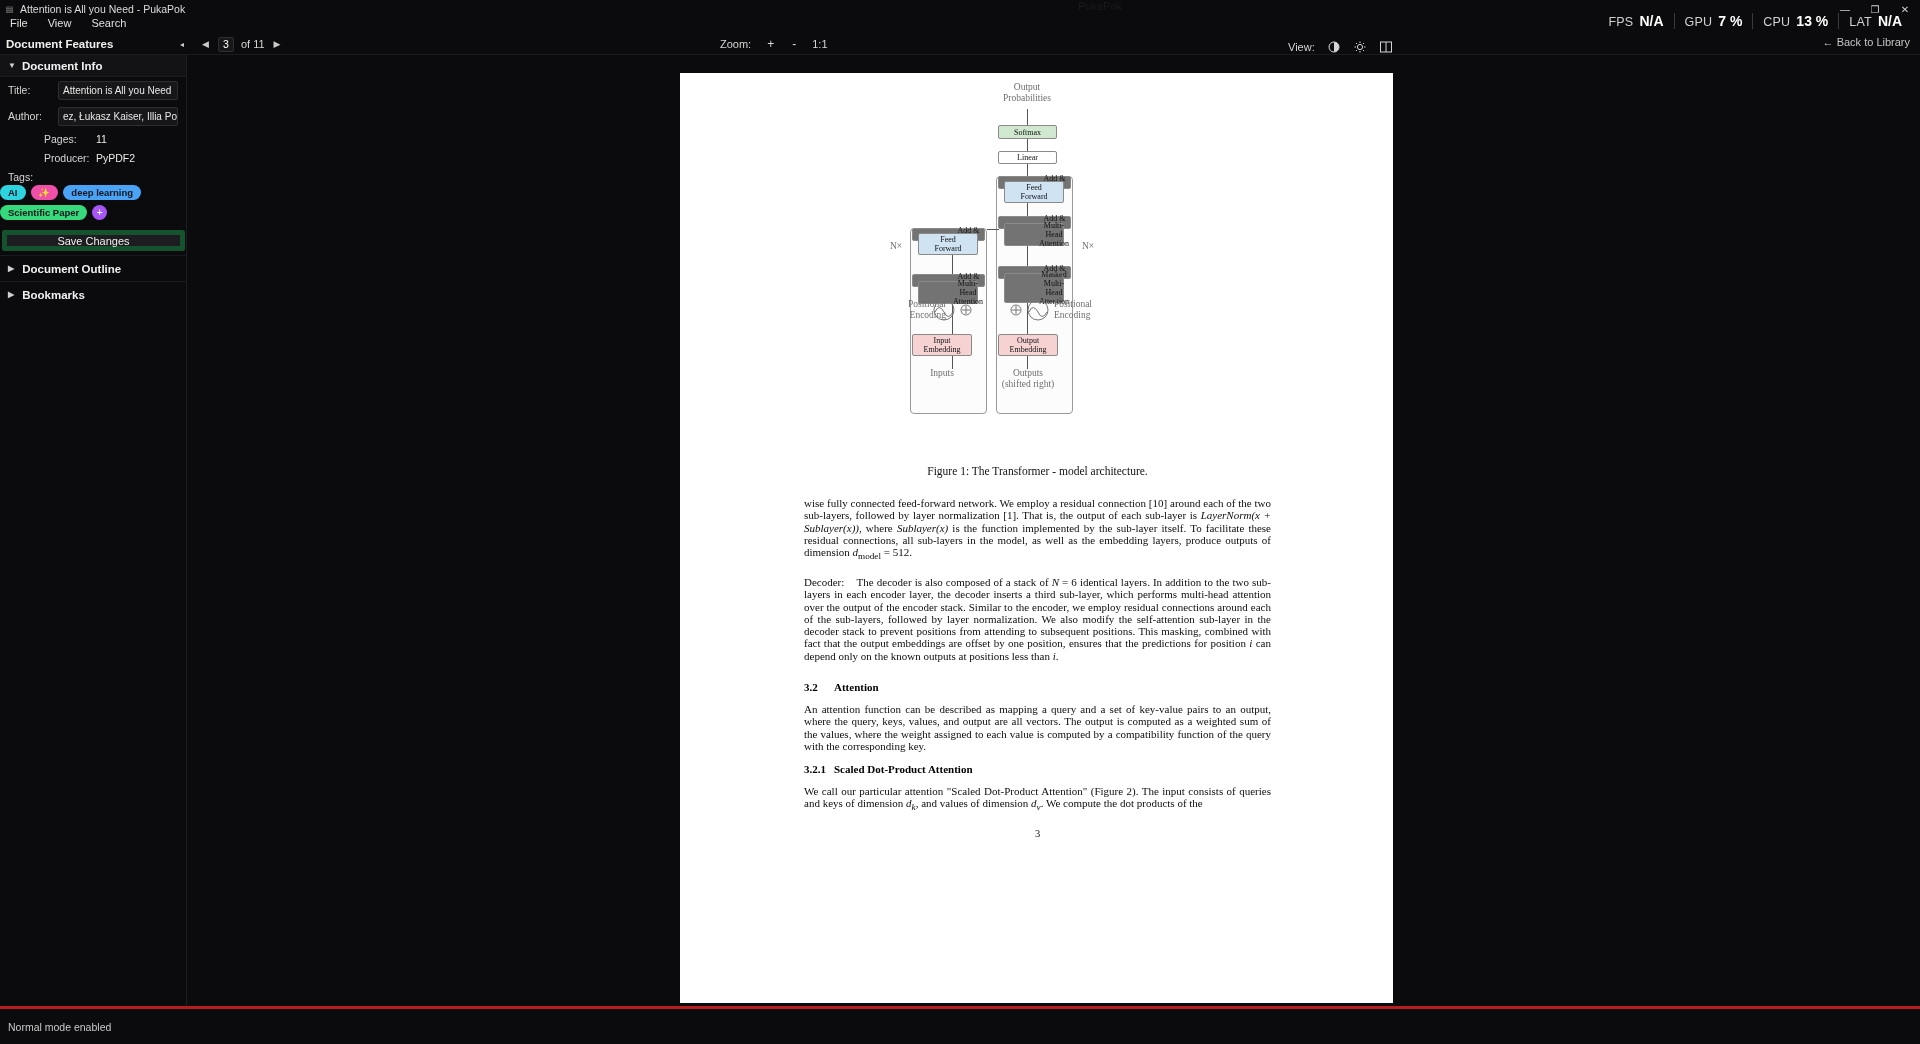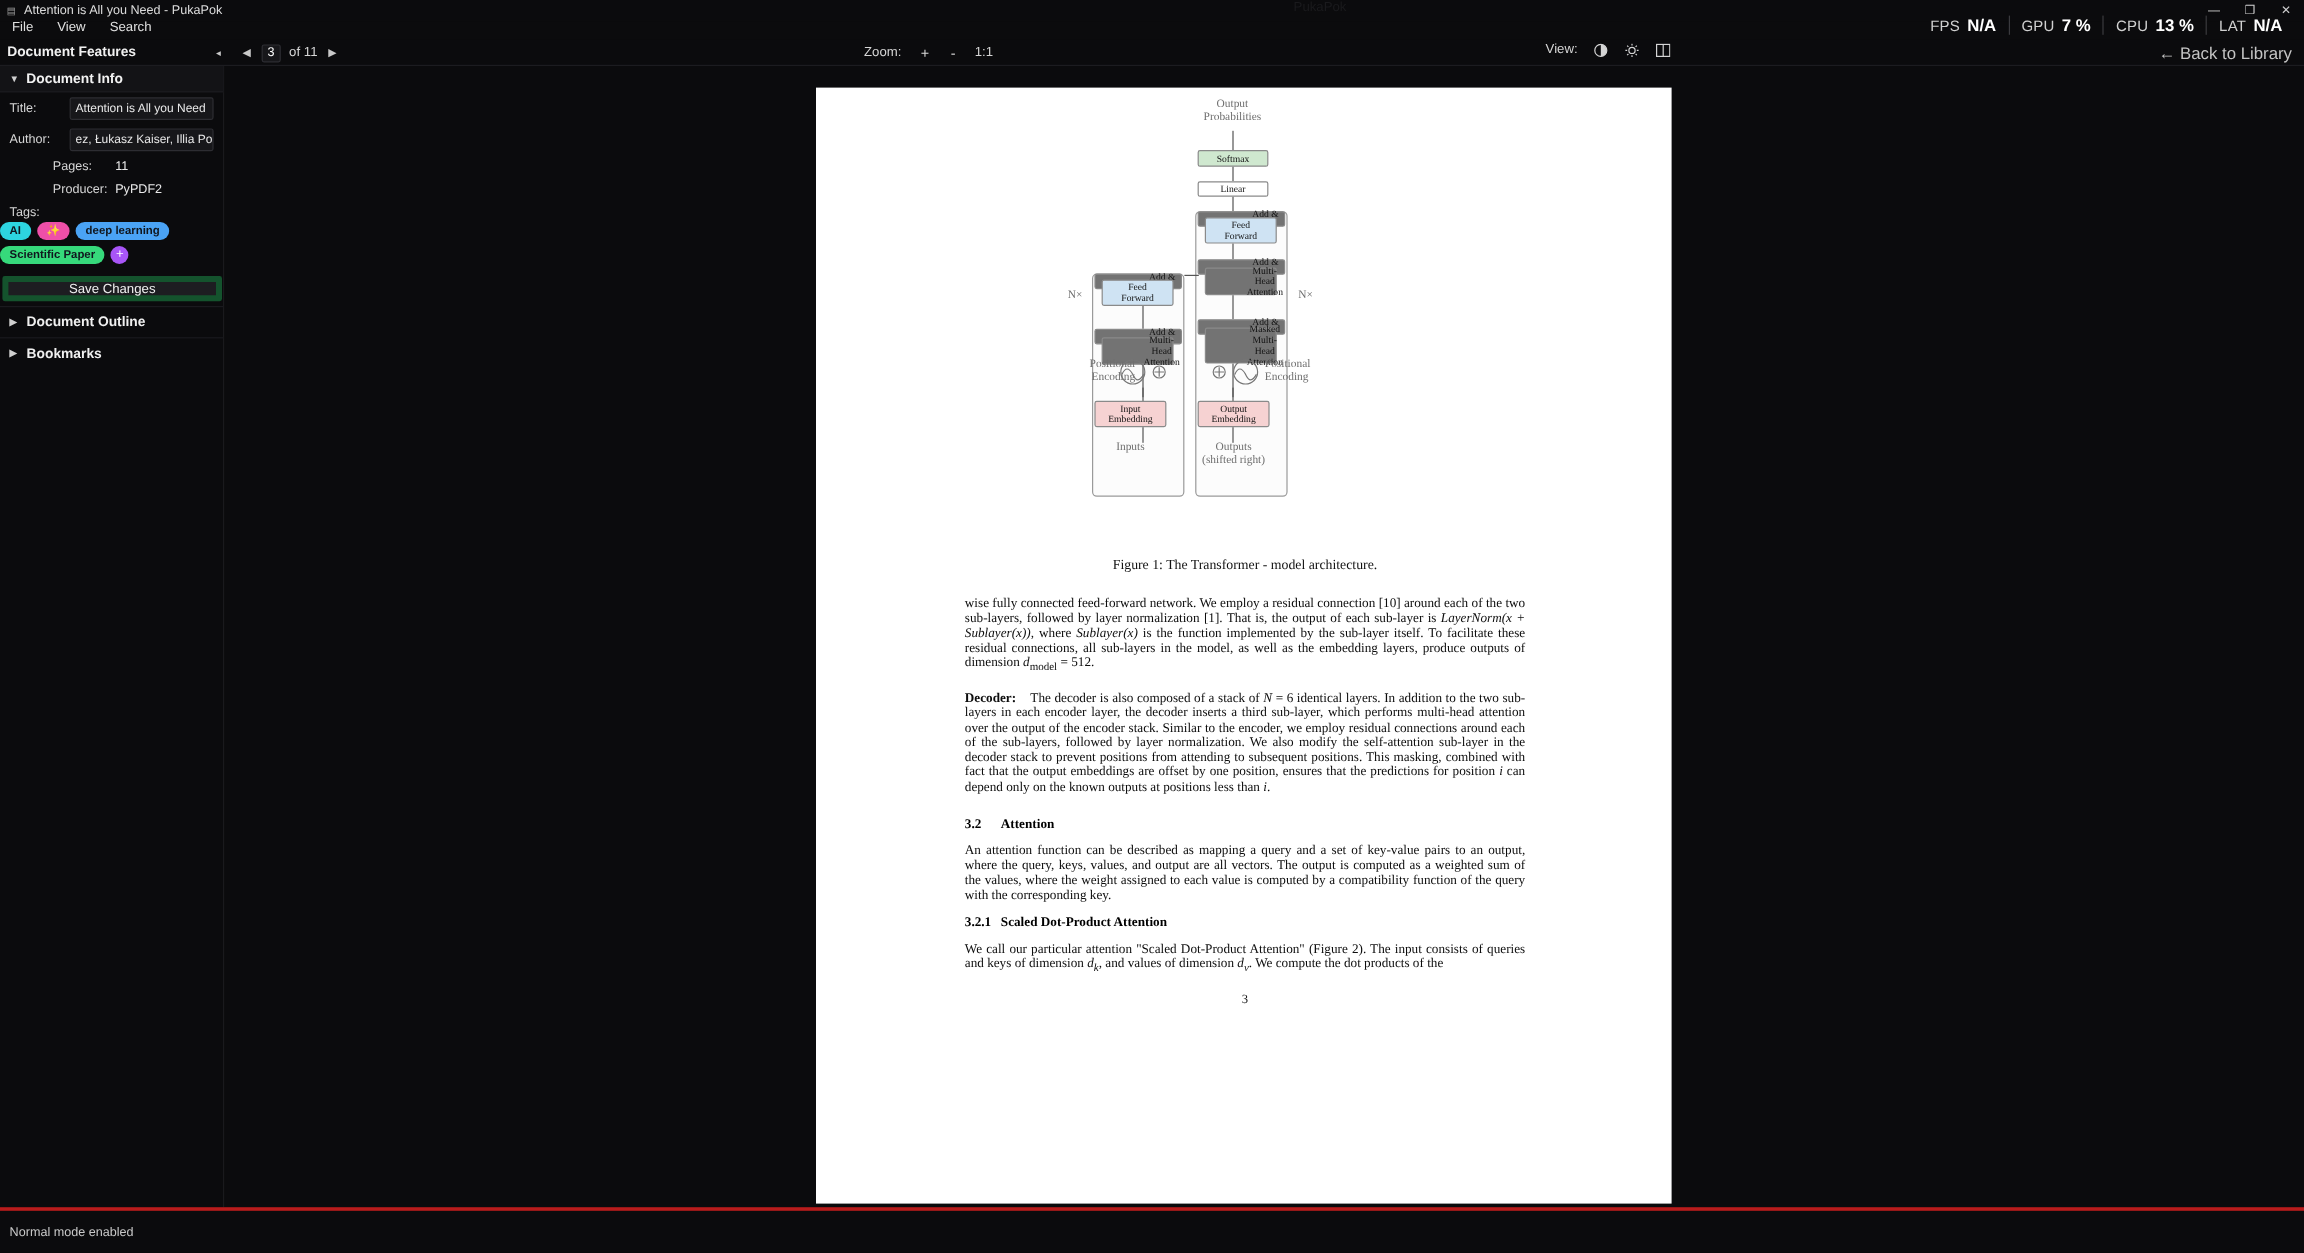--- a/index.html
+++ b/index.html
@@ -78,27 +78,27 @@
   }
 
   .zoomgrp {
     position: absolute; left: 720px; top: 2px; height: 18px;
     display: flex; align-items: center; gap: 14px; font-size: 11px; color: #d5d5d5;
   }
   .zoom-btn { font-size: 12px; color: #d8d8d8; padding: 0 2px; }
 
   .viewgrp {
     position: absolute; left: 1288px; top: 2px; height: 18px;
-    display: flex; align-items: flex-start; gap: 13px; font-size: 11px; color: #d5d5d5;
+    display: flex; align-items: flex-end; gap: 13px; font-size: 11px; color: #d5d5d5;
   }
   .vicon { width: 13px; height: 13px; display: inline-flex; align-items: center; justify-content: center; }
 
   .backlib {
     position: absolute; right: 10px; top: 3px;
-    font-size: 14px; color: #c4c4c4;
+    font-size: 11px; color: #c4c4c4;
   }
 
   
   .sidebar {
     position: absolute; left: 0; top: 55px; width: 187px; height: 966px;
     background: #0b0b0d; border-right: 1px solid #1e1e22;
     font-size: 11px;
   }
   .section-head {
     display: flex; align-items: center; gap: 6px;
@@ -191,21 +191,21 @@
   .caption {
     position: absolute; left: 0; top: 392px; width: 467px;
     text-align: center; font-size: 11.5px; color: #111;
   }
 
   .para {
     position: absolute; left: 0; width: 467px;
     font-size: 11px; line-height: 12.3px; text-align: justify; color: #0d0d0d;
   }
   .para .it { font-style: italic; }
-  .para .bd { font-weight: bold; }
+  .para .bd { font-weight: normal; }
   .heading {
     position: absolute; left: 0; font-weight: bold; font-size: 11px; color: #000;
   }
   .heading .num { display: inline-block; width: 30px; }
   .pagenum {
     position: absolute; left: 0; top: 710px; width: 467px; text-align: center;
     font-size: 10.5px; color: #111;
   }
 
   

